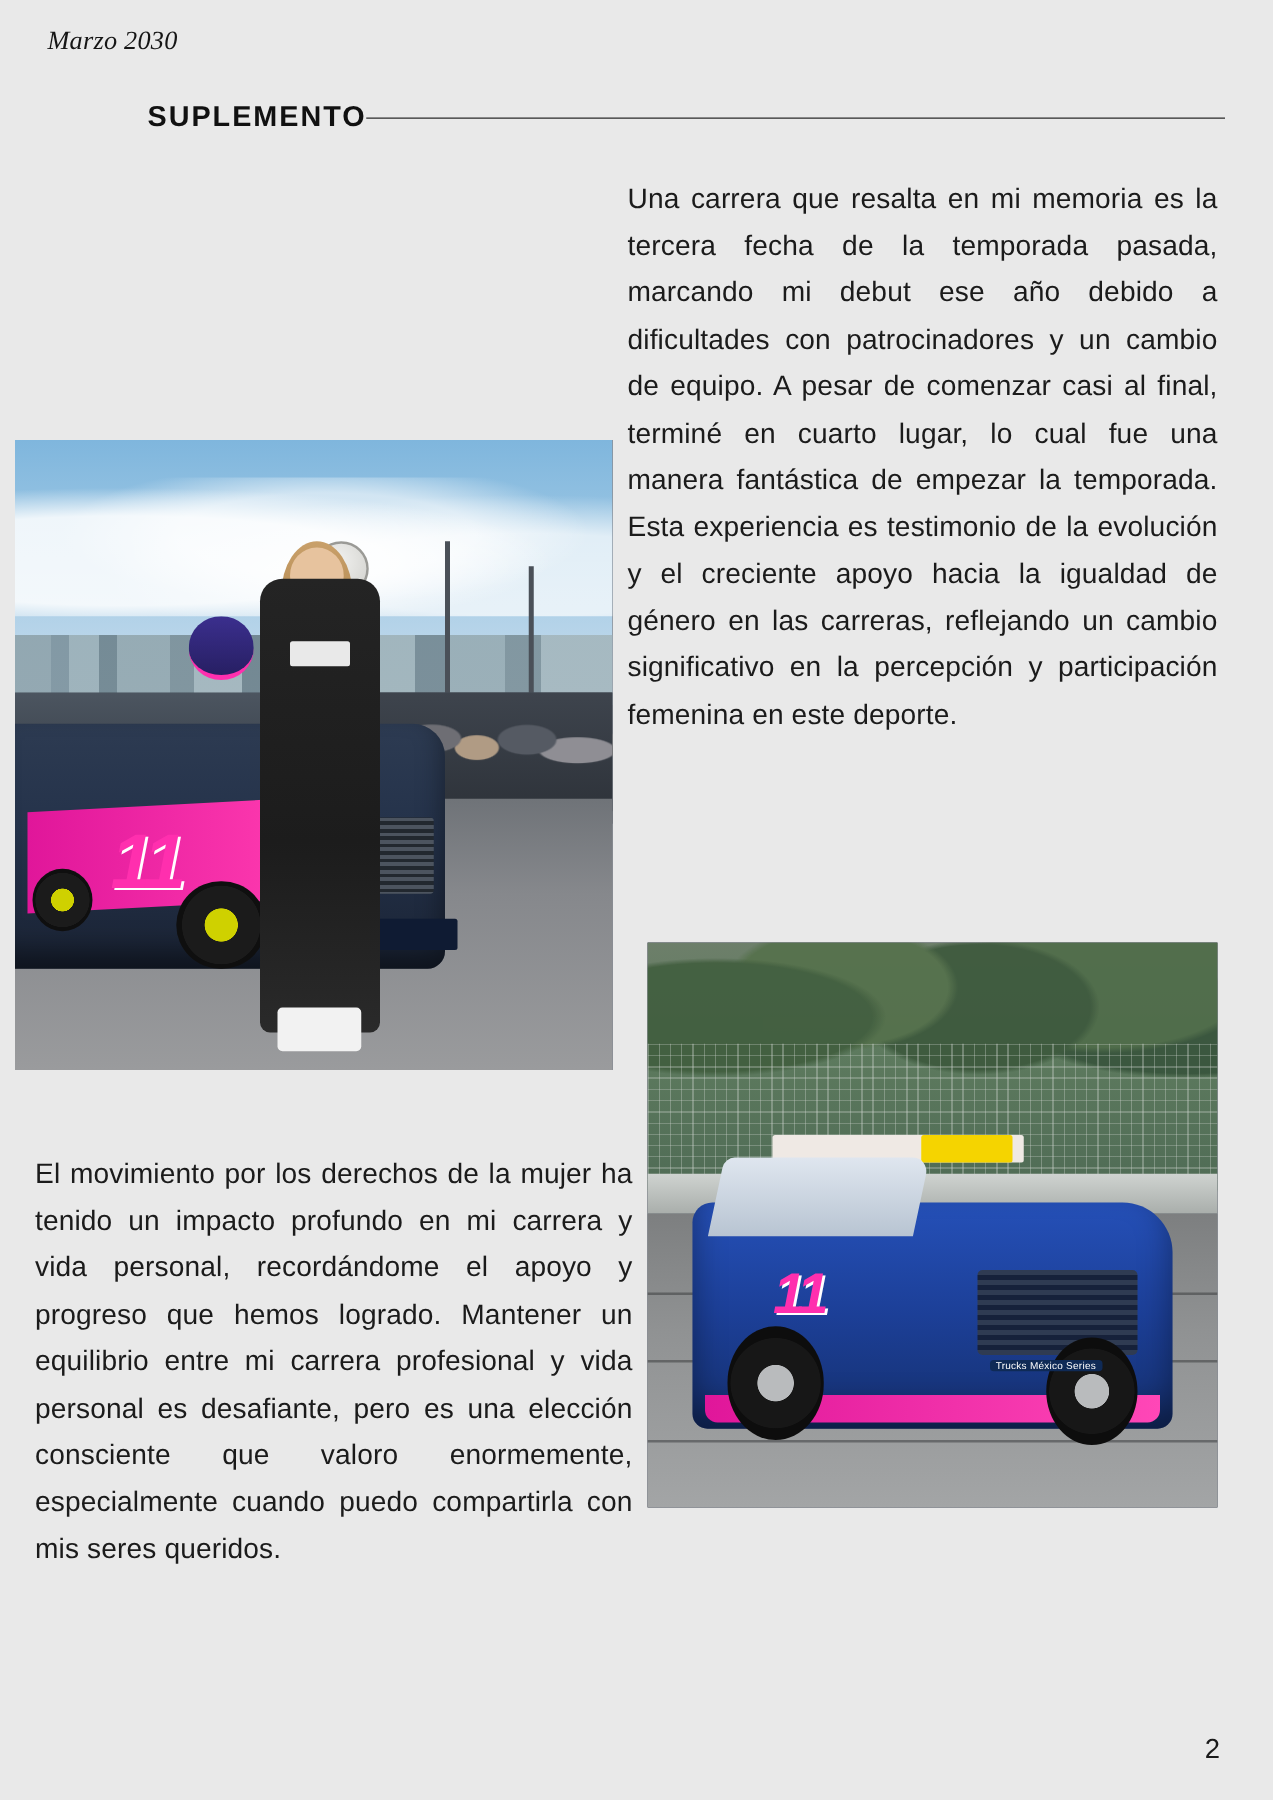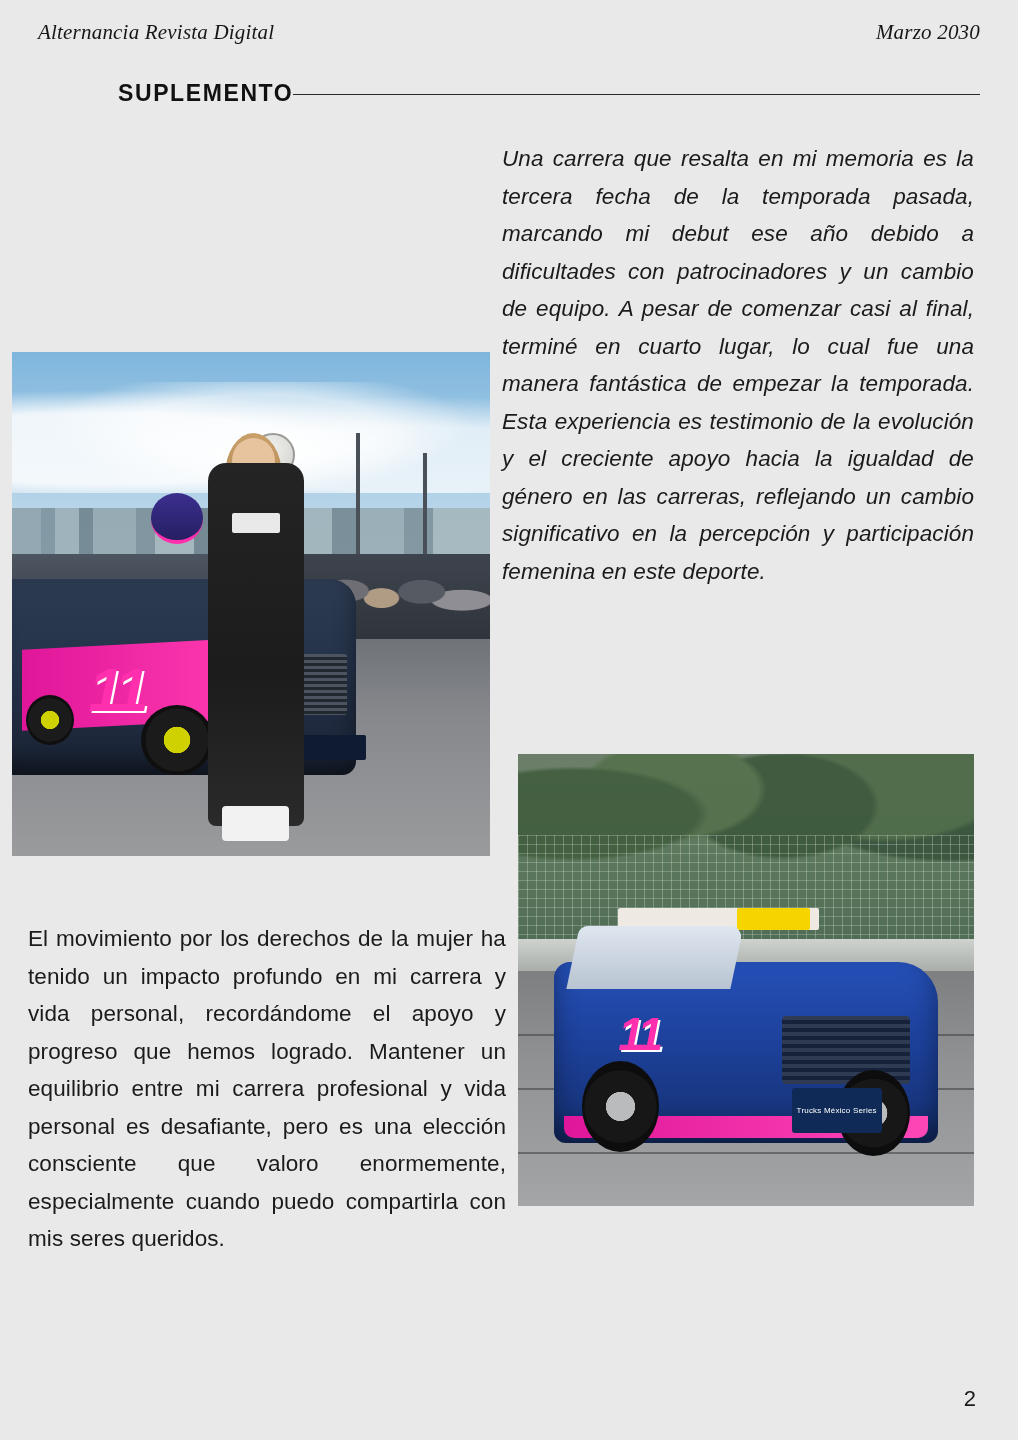--- a/index.html
+++ b/index.html
@@ -68,21 +68,20 @@
     position: absolute;
     left: 28px;
     top: 130px;
     width: 478px;
   }
   .col-right {
     position: absolute;
     left: 502px;
     top: 140px;
     width: 472px;
-    font-style: italic;
   }
 
   p.body {
     margin: 0;
     font-size: 22.5px;
     line-height: 37.5px;
     text-align: justify;
     text-justify: inter-word;
     color: #1b1b1b;
     letter-spacing: 0.1px;
@@ -293,40 +292,39 @@
     background: linear-gradient(90deg, #e0169a, #ff47b7);
     border-radius: 0 0 10px 10px;
   }
   .ph2-wheel {
     position: absolute; border-radius: 50%;
     background: radial-gradient(circle at 50% 50%, #b9bbbd 0 24%, #171717 25% 60%, #0d0d0d 61% 100%);
   }
   .ph2-badge {
     position: absolute; left: 60%; top: 74%;
     font-size: 8px; color: #ffffff; background: #0f2a56;
-    padding: 18px 5px; border-radius: 3px; letter-spacing: .2px;
+    padding: 0 5px; border-radius: 3px; letter-spacing: .2px;
     white-space: nowrap;
   }
 
   
   .page-number {
     position: absolute;
     right: 42px;
     bottom: 28px;
     font-size: 22px;
     color: #1a1a1a;
   }
 </style>
 </head>
 <body>
 
 <div class="page">
 
   <div class="masthead">
-    <span>Alternancia Revista Digital</span>
     <span>Marzo 2030</span>
   </div>
 
   <div class="section-head">
     <span class="label">SUPLEMENTO</span>
     <span class="rule"></span>
   </div>
 
   <div class="col-right">
     <p class="body">Una carrera que resalta en mi memoria es la tercera fecha de la temporada pasada, marcando mi debut ese año debido a dificultades con patrocinadores y un cambio de equipo. A pesar de comenzar casi al final, terminé en cuarto lugar, lo cual fue una manera fantástica de empezar la temporada. Esta experiencia es testimonio de la evolución y el creciente apoyo hacia la igualdad de género en las carreras, reflejando un cambio significativo en la percepción y participación femenina en este deporte.</p>

